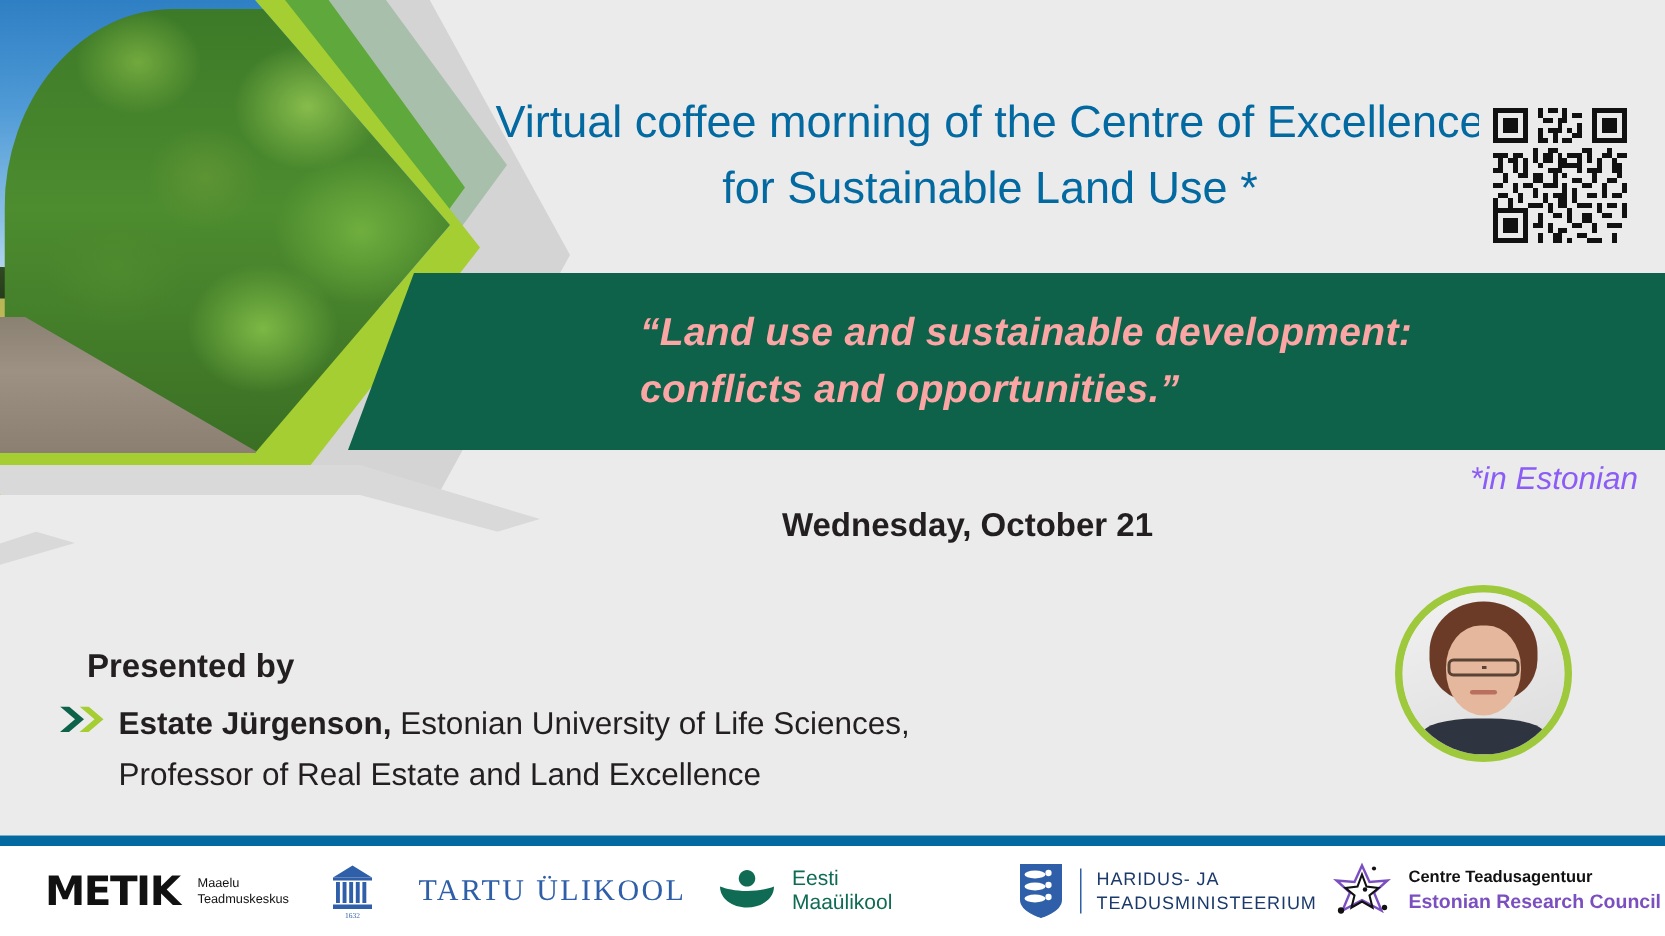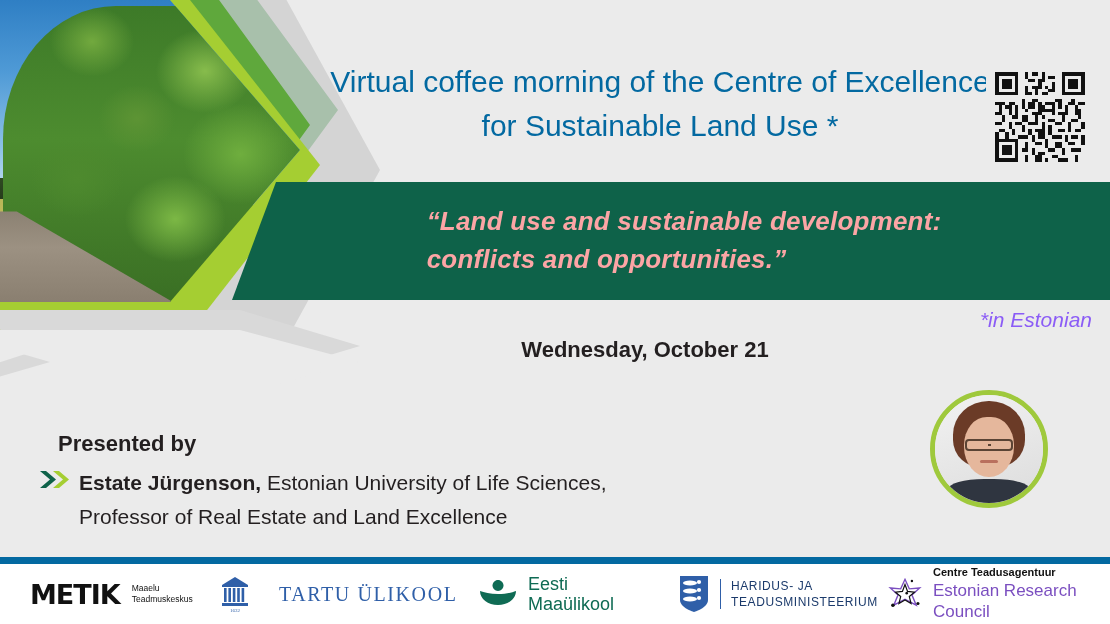--- a/index.html
+++ b/index.html
@@ -177,30 +177,30 @@
   .logo { display:flex; align-items:center; position:absolute; }
   .metik { left:30px; gap:12px; }
   .metik-word { font-size:27px; font-weight:800; letter-spacing:-1px; color:#111; font-family:"DejaVu Sans", sans-serif; }
   .metik-sub { font-size:8.5px; font-weight:400; line-height:1.25; color:#111; }
 
   .tartu { left:220px; gap:29px; }
   .tartu-word { font-size:20px; letter-spacing:1.6px; color:#2f5fa8;
                 font-family:"Liberation Serif", serif; }
 
   .emu { left:478px; gap:10px; }
-  .emu-word { font-size:18px; font-weight:400; color:#0f6b54; line-height:1.12; }
+  .emu-word { font-size:14px; font-weight:400; color:#0f6b54; line-height:1.12; }
 
   .htm { left:678px; gap:10px; }
   .htm-word { font-size:12px; font-weight:400; letter-spacing:.6px;
               line-height:1.35; color:#1b3a6b; text-transform:uppercase; }
   .htm-divider { width:1px; height:30px; background:#2f5fa8; }
 
   .etag { left:886px; gap:9px; }
   .etag-l1 { font-size:11px; font-weight:700; color:#111; line-height:1.25; }
-  .etag-l2 { font-size:17px; font-weight:400; color:#7b4fc0; line-height:1.25; }
+  .etag-l2 { font-size:13px; font-weight:700; color:#7b4fc0; line-height:1.25; }
 </style>
 </head>
 <body>
 
 <div id="poster">
 
   <div class="chev-layer chev-grey-up"></div>
   <div class="chev-layer chev-sage"></div>
   <div class="chev-layer chev-green"></div>
   <div class="chev-layer chev-lime"></div>

